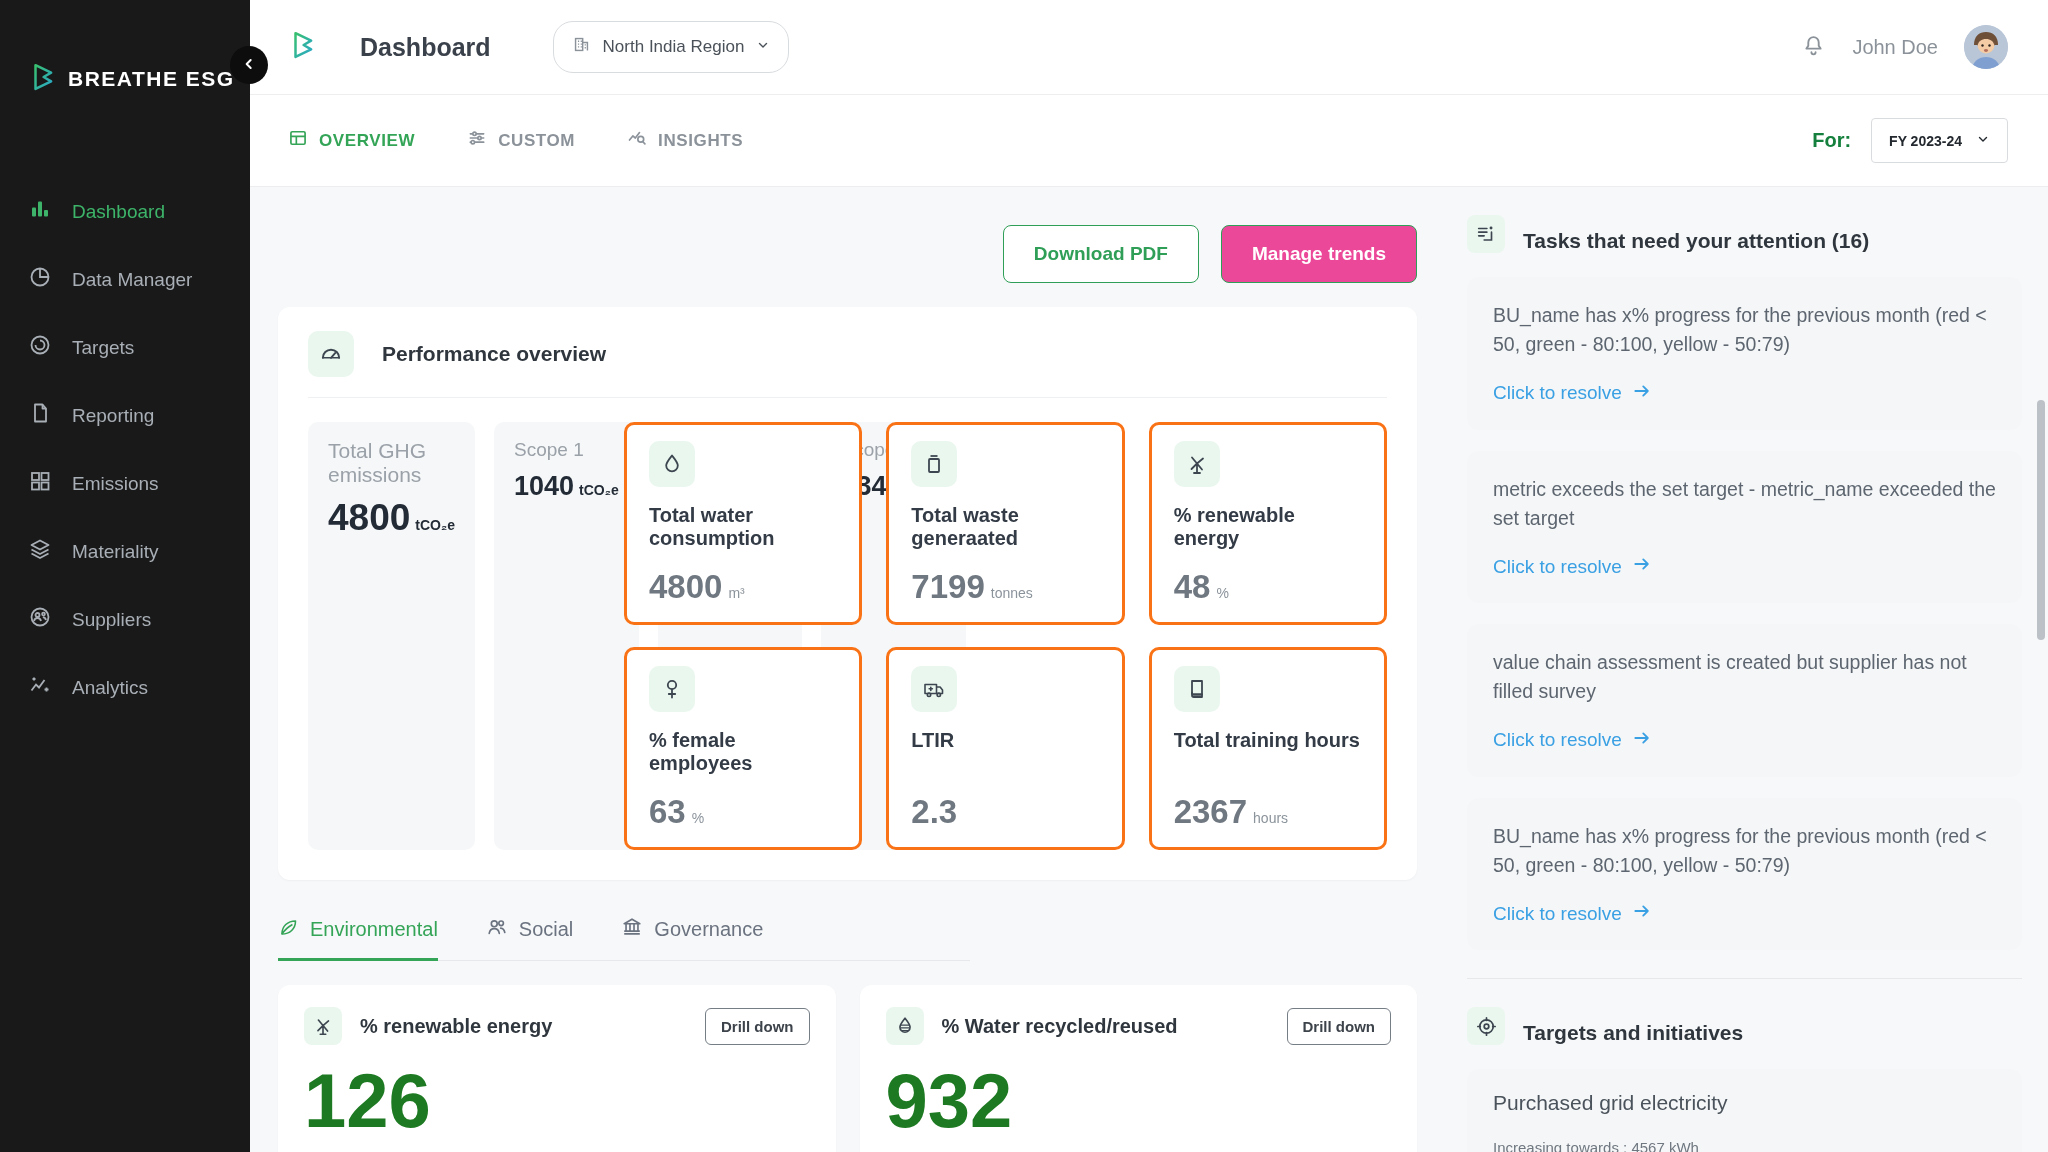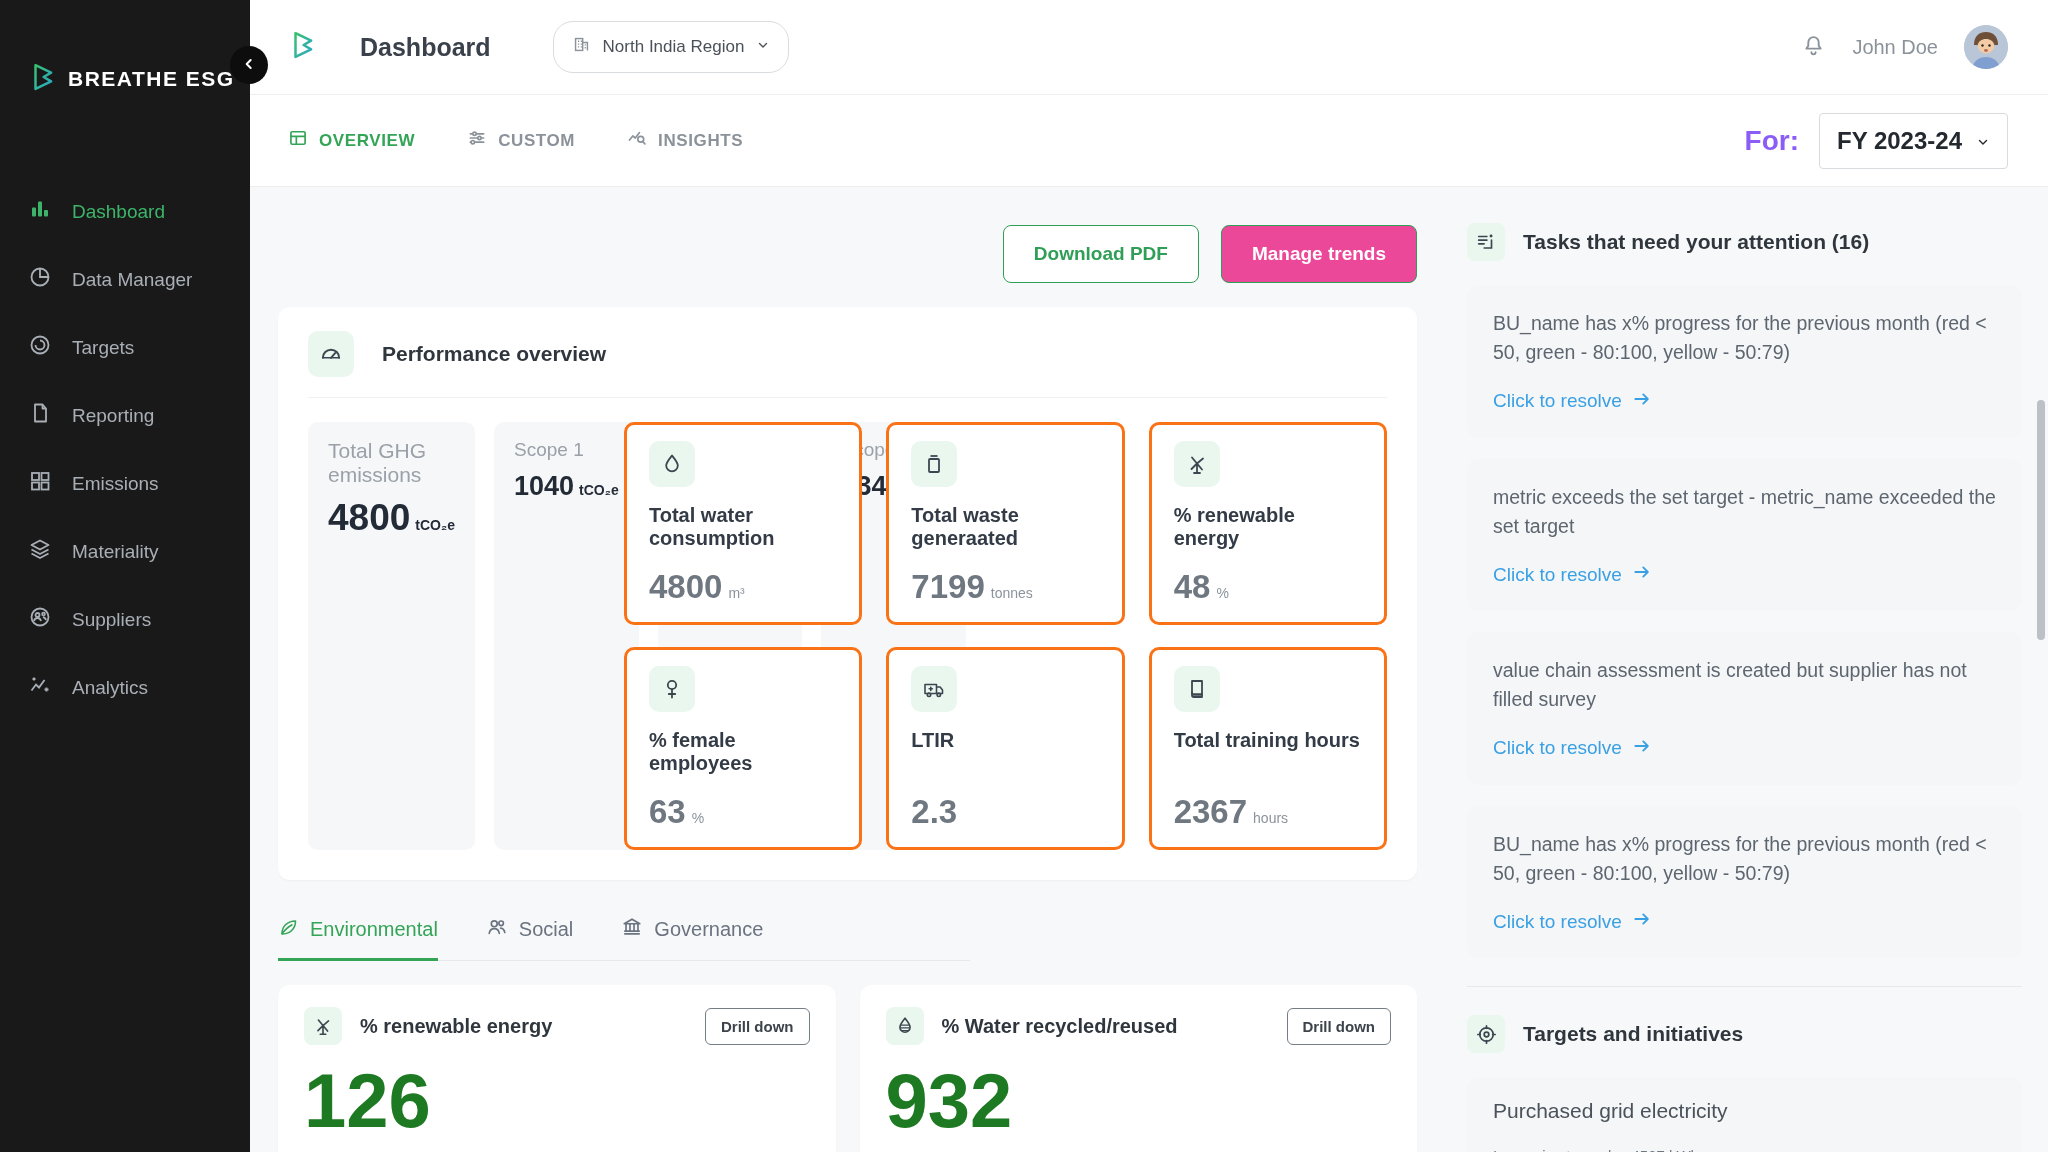--- a/index.html
+++ b/index.html
@@ -25,22 +25,22 @@
   .topbar-spacer { flex:1; }
   .user-zone { display:flex; align-items:center; gap:26px; }
   .user-name { font-size:20px; color:#8b9299; }
   .avatar { width:44px; height:44px; border-radius:50%; background:#b9c6d8; overflow:hidden; cursor:pointer; border:none; padding:0; }
 
   .tabbar { background:#fff; height:92px; flex-shrink:0; display:flex; align-items:center; padding:0 40px 0 38px; border-bottom:1px solid #ededef; }
   .tabs { display:flex; gap:52px; }
   .tab { display:flex; align-items:center; gap:11px; font-size:17px; font-weight:700; letter-spacing:0.6px; color:#8b9299; cursor:pointer; background:none; border:none; font-family:inherit; }
   .tab.active { color:#34a457; }
   .for-zone { margin-left:auto; display:flex; align-items:center; gap:20px; }
-  .for-label { font-size:28px; font-weight:700; color:#8b5cf6; }
-  .fy-btn { display:flex; align-items:center; gap:14px; background:#fff; border:1px solid #d9dcdf; border-radius:4px; padding:13px 17px; font-size:24px; font-weight:700; color:#23292f; cursor:pointer; font-family:inherit; }
+  .for-label { font-size:20px; font-weight:700; color:#15803d; }
+  .fy-btn { display:flex; align-items:center; gap:14px; background:#fff; border:1px solid #d9dcdf; border-radius:4px; padding:13px 17px; font-size:14px; font-weight:700; color:#23292f; cursor:pointer; font-family:inherit; }
 
   .content { flex:1; display:flex; gap:50px; padding:26px 26px 0 28px; background:#f7f8f9; overflow:hidden; }
   .left-col { width:1139px; flex-shrink:0; }
   .right-col { flex:1; min-width:0; }
 
   
   .actions-row { display:flex; justify-content:flex-end; gap:22px; margin:12px 0 24px; }
   .btn { border-radius:8px; padding:17px 30px; font-size:19px; font-weight:700; cursor:pointer; font-family:inherit; }
   .btn-outline { background:#fff; border:1px solid #2f9e57; color:#2f9e57; }
   .btn-solid { background:#ec4899; border:1px solid #2f9e57; color:#fff; }
@@ -73,21 +73,21 @@
 
   
   .big-cards { display:flex; gap:24px; margin-top:24px; }
   .big-card { flex:1; background:#fff; border-radius:12px; padding:22px 26px 28px; height:240px; box-shadow:0 1px 2px rgba(20,30,40,.04); }
   .big-card-head { display:flex; align-items:center; gap:18px; }
   .big-card-label { font-size:20px; font-weight:700; color:#2f363d; }
   .drill-btn { margin-left:auto; background:#fff; border:1px solid #757d85; border-radius:6px; padding:9px 15px; font-size:15px; font-weight:700; color:#3d434a; cursor:pointer; font-family:inherit; }
   .big-value { font-size:76px; font-weight:700; color:#1d7a22; margin-top:14px; line-height:1.1; }
 
   
-  .panel-header { display:flex; align-items:center; gap:18px; margin:10px 0 24px; }
+  .panel-header { display:flex; align-items:flex-end; gap:18px; margin:2px 0 24px; }
   .panel-title { font-size:21px; font-weight:700; color:#2f363d; }
   .task-card { background:#f5f6f7; border-radius:12px; padding:24px 26px; margin-bottom:21px; }
   .task-text { color:#5d6670; font-size:19.5px; line-height:1.5; }
   .resolve-link { display:flex; align-items:center; gap:10px; margin-top:21px; color:#3aa0e4; font-size:19px; cursor:pointer; background:none; border:none; font-family:inherit; padding:0; }
   .panel-divider { border:none; border-top:1px solid #e6e8ea; margin:28px 0; }
   .target-card { background:#f5f6f7; border-radius:12px; padding:22px 26px 24px; margin-bottom:22px; }
   .target-name { font-size:21px; color:#4a525b; }
   .target-sub { margin-top:24px; font-size:15px; color:#6f7780; }
 
   .scrollbar-thumb { position:fixed; right:3px; top:400px; width:8px; height:240px; background:#bcc1c7; border-radius:4px; cursor:pointer; z-index:20; }

